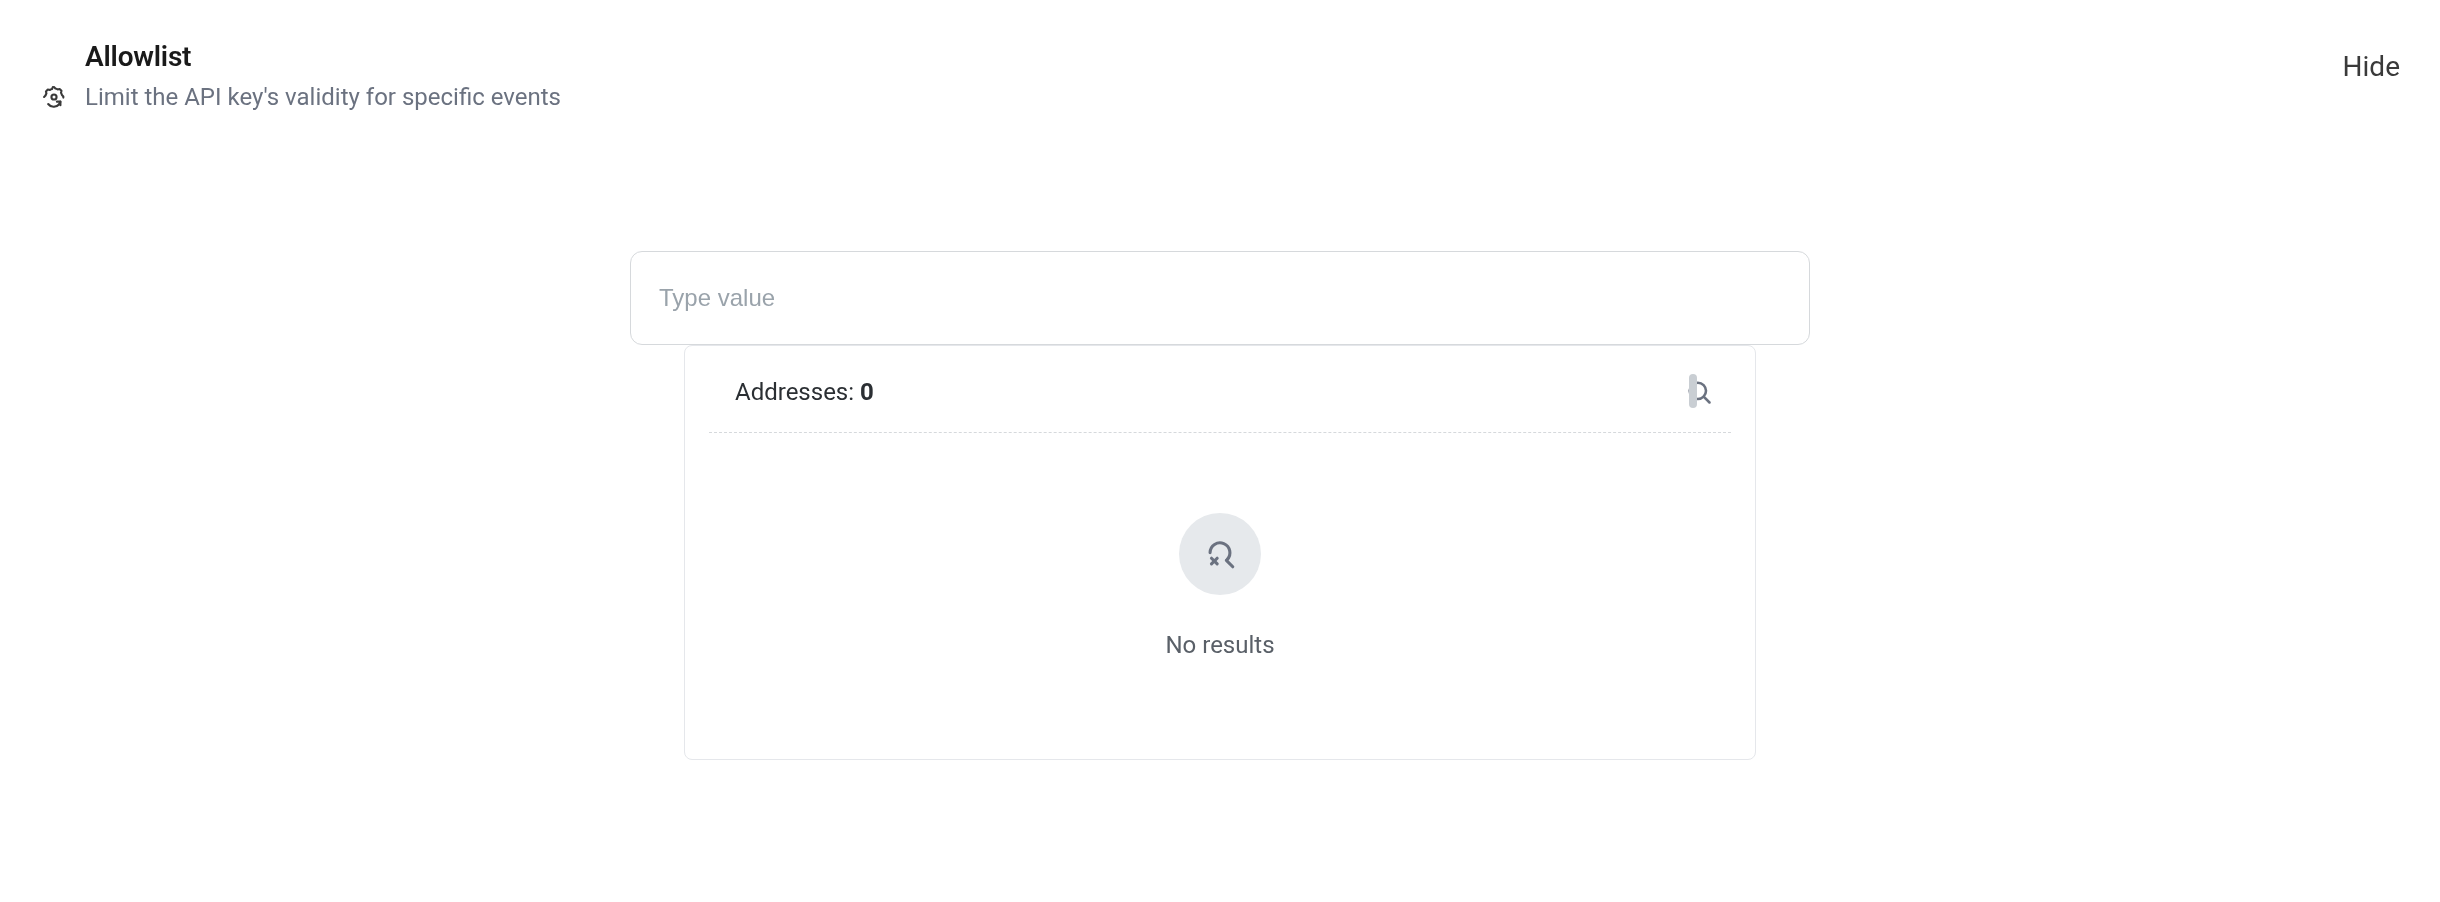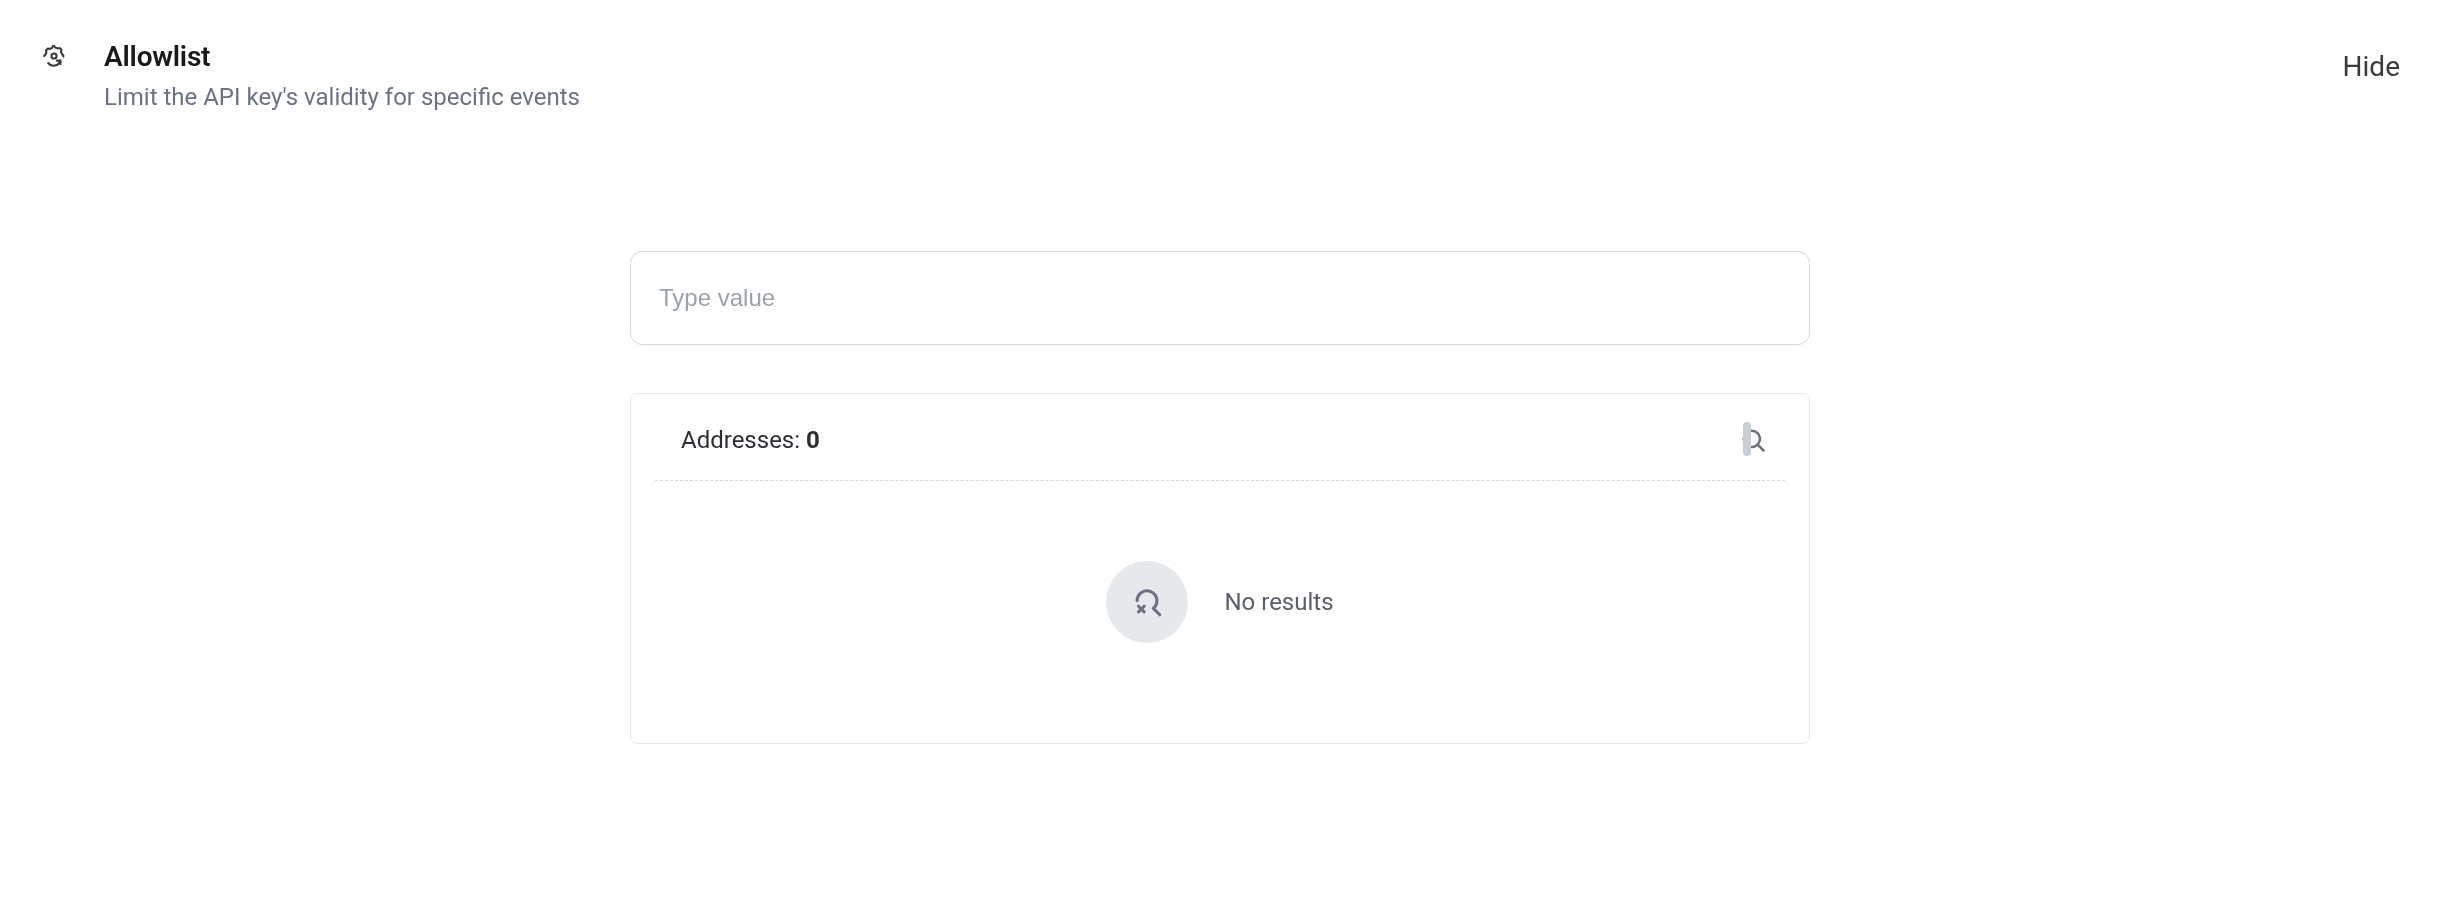--- a/index.html
+++ b/index.html
@@ -17,22 +17,22 @@
     }
     .header-row {
       display: flex;
       justify-content: space-between;
       align-items: flex-start;
       width: 100%;
       max-width: 2360px;
     }
     .header-left {
       display: flex;
-      align-items: flex-start;
-      gap: 36px;
+      align-items: flex-end;
+      gap: 17px;
     }
     .header-icon {
       margin-top: 2px;
       width: 28px;
       height: 28px;
       color: #3a3a3a;
       flex-shrink: 0;
     }
     .header-text {
       display: flex;
@@ -74,22 +74,21 @@
       padding: 0 28px;
       font-size: 24px;
       color: #1a1a1a;
       outline: none;
       background: #ffffff;
     }
     .value-input::placeholder {
       color: #9aa3ab;
     }
     .panel {
-      margin-top: 48px;
-      width: 1180px;
+      width: 1072px;
       border: 1px solid #e5e7eb;
       border-radius: 8px;
       background: #ffffff;
     }
     .panel-header {
       display: flex;
       justify-content: space-between;
       align-items: center;
       padding: 30px 40px 24px 50px;
     }
@@ -119,21 +118,21 @@
       height: 34px;
       background: #c9ced3;
       border-radius: 4px;
     }
     .divider {
       border-top: 1px dashed #d6d9dc;
       margin: 0 24px;
     }
     .empty-state {
       display: flex;
-      flex-direction: row;
+      flex-direction: column;
       align-items: center;
       justify-content: center;
       padding: 80px 0 100px 0;
       gap: 36px;
     }
     .empty-icon-circle {
       width: 82px;
       height: 82px;
       border-radius: 50%;
       background: #e6e9ec;

